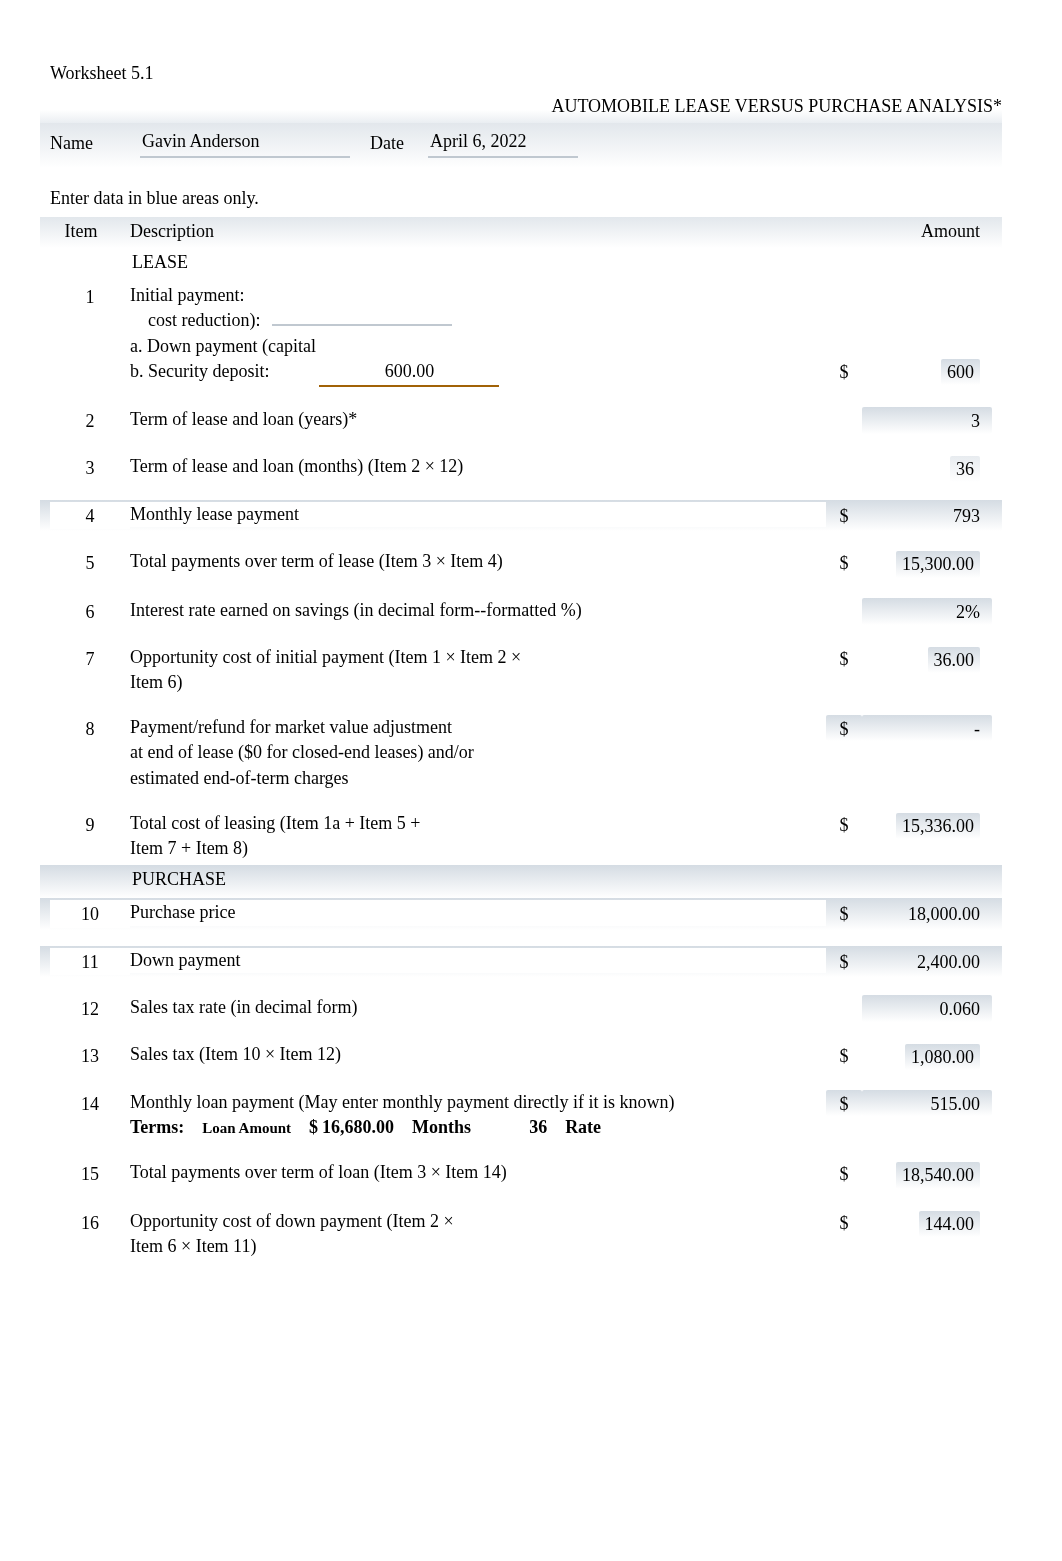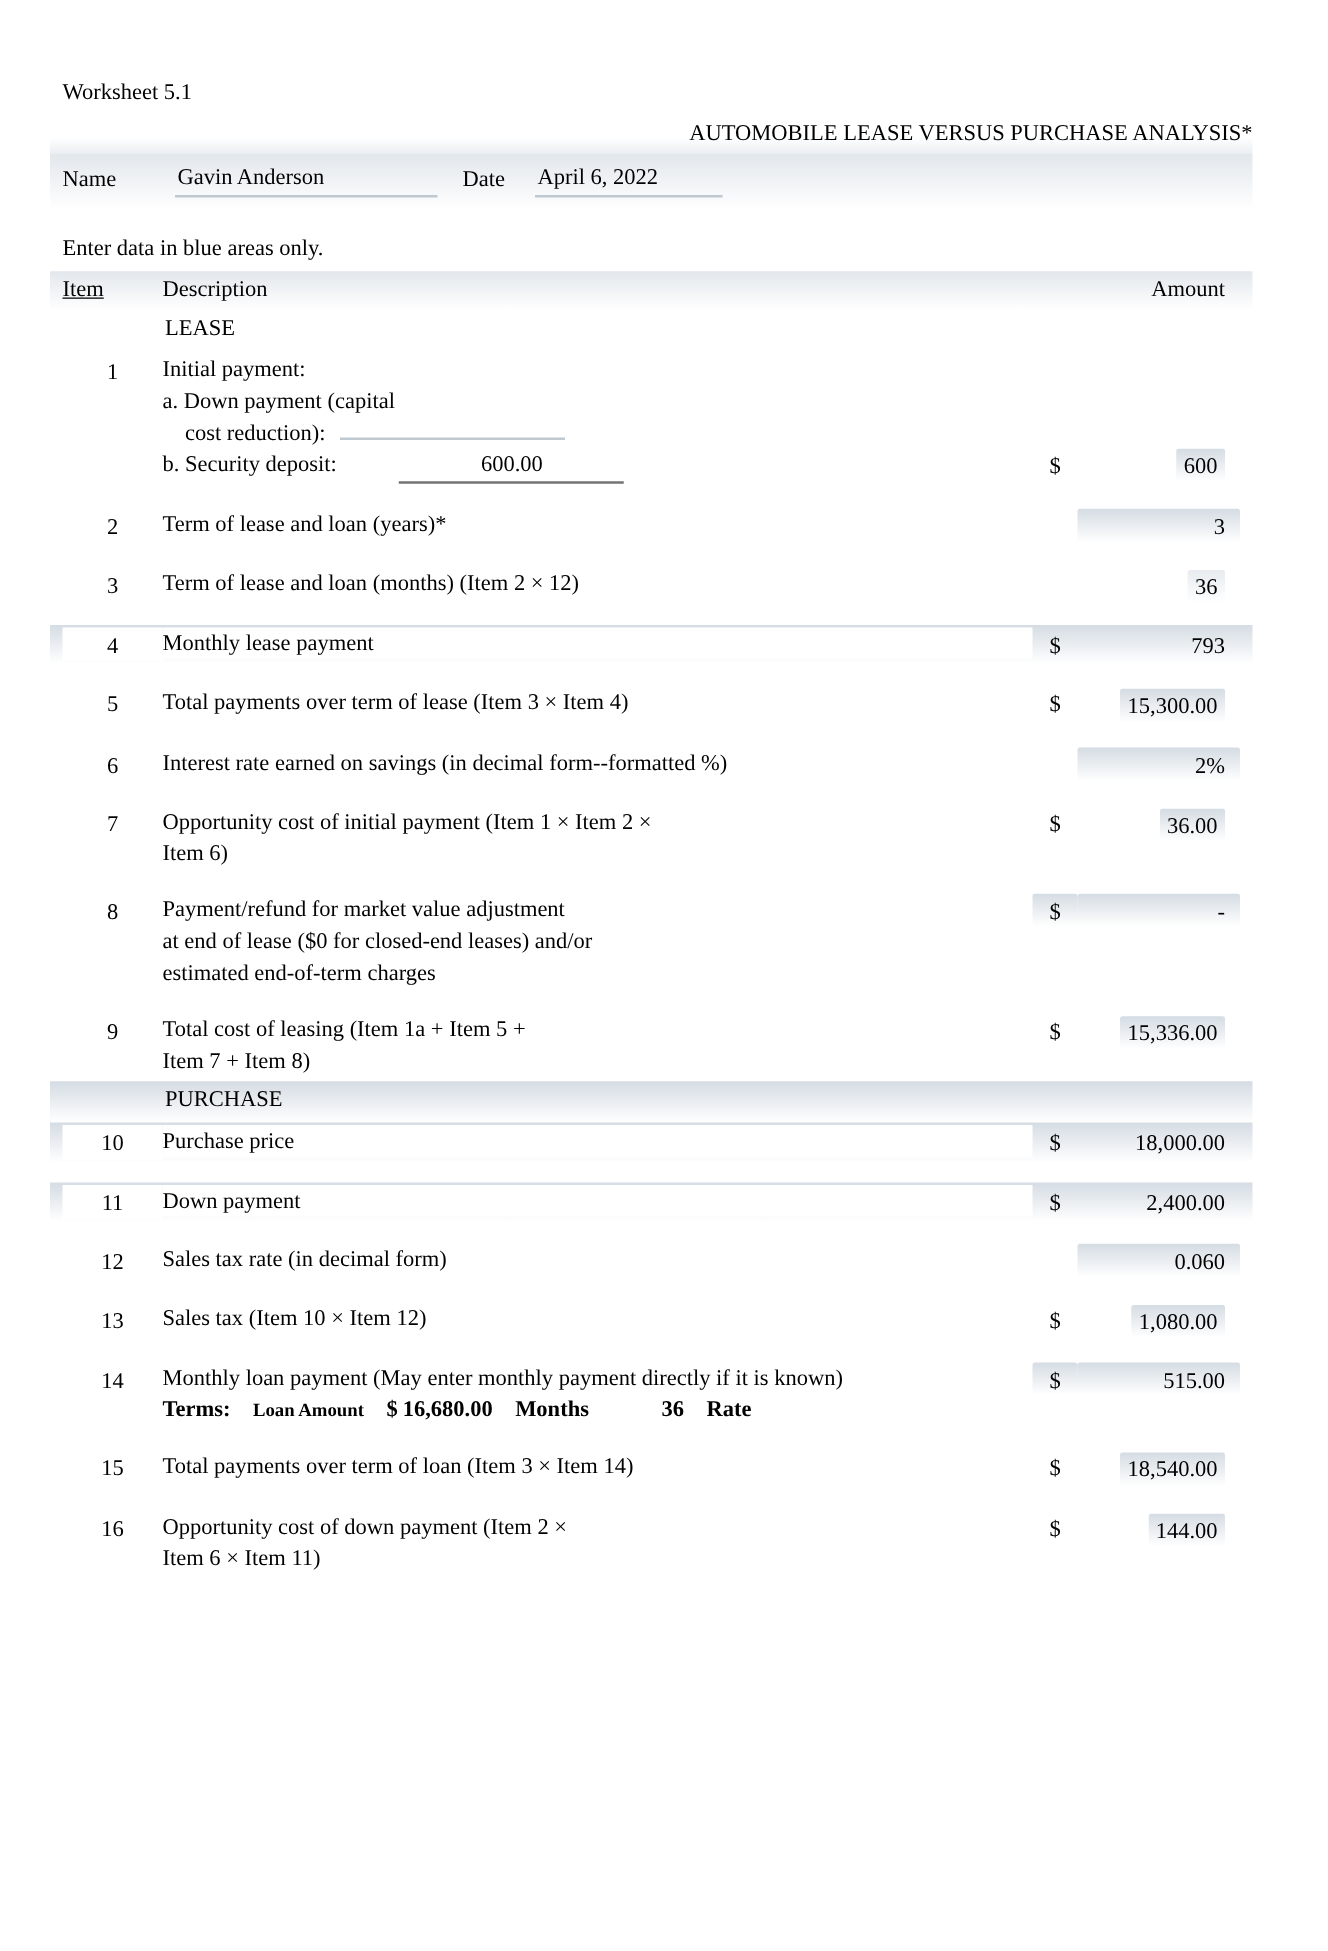--- a/index.html
+++ b/index.html
@@ -56,23 +56,22 @@
     .instruction {
       padding: 0 10px 6px 10px;
     }
     .header-row {
       display: flex;
       padding: 2px 10px 4px 10px;
       background: linear-gradient(to bottom, rgba(214,221,228,0.7) 0%, rgba(255,255,255,0) 100%);
     }
     .col-item {
       width: 80px;
-      text-align: left;
+      text-align: center;
       padding-right: 18px;
-      text-decoration: underline;
     }
     .col-desc {
       flex: 1;
     }
     .col-cur {
       width: 36px;
       text-align: center;
     }
     .col-amt {
       width: 130px;
@@ -131,21 +130,21 @@
       display: inline-block;
       min-width: 180px;
       height: 18px;
       border-bottom: 2px solid #c0c8d0;
       margin-left: 12px;
       vertical-align: bottom;
     }
     .input-val {
       display: inline-block;
       min-width: 180px;
-      border-bottom: 2px solid #737373;
+      border-bottom: 2px solid #a16207;
       text-align: center;
       padding-bottom: 1px;
       vertical-align: bottom;
     }
     .terms-line {
       display: flex;
       align-items: baseline;
       gap: 18px;
       flex-wrap: wrap;
       margin-top: 0;
@@ -191,25 +190,25 @@
     <div class="col-amt">Amount</div>
   </div>
 
   <div class="section-label">LEASE</div>
 
   <div class="row">
     <div class="num">1</div>
     <div class="desc">
       <div>Initial payment:</div>
       <div class="flex-inline">
-        <span>a. Down payment (capital</span>
+        <span class="sub">cost reduction):</span>
+        <span class="input-blank"></span>
       </div>
       <div class="flex-inline">
-        <span class="sub">cost reduction):</span>
-        <span class="input-blank"></span>
+        <span>a. Down payment (capital</span>
       </div>
       <div class="flex-inline">
         <span>b. Security deposit:</span>
         <span class="input-val" style="margin-left:50px;">600.00</span>
       </div>
     </div>
     <div class="cur" style="align-self:flex-end;padding-bottom:2px;">$</div>
     <div class="amt" style="align-self:flex-end;padding-bottom:2px;"><span class="hl">600</span></div>
   </div>
 

